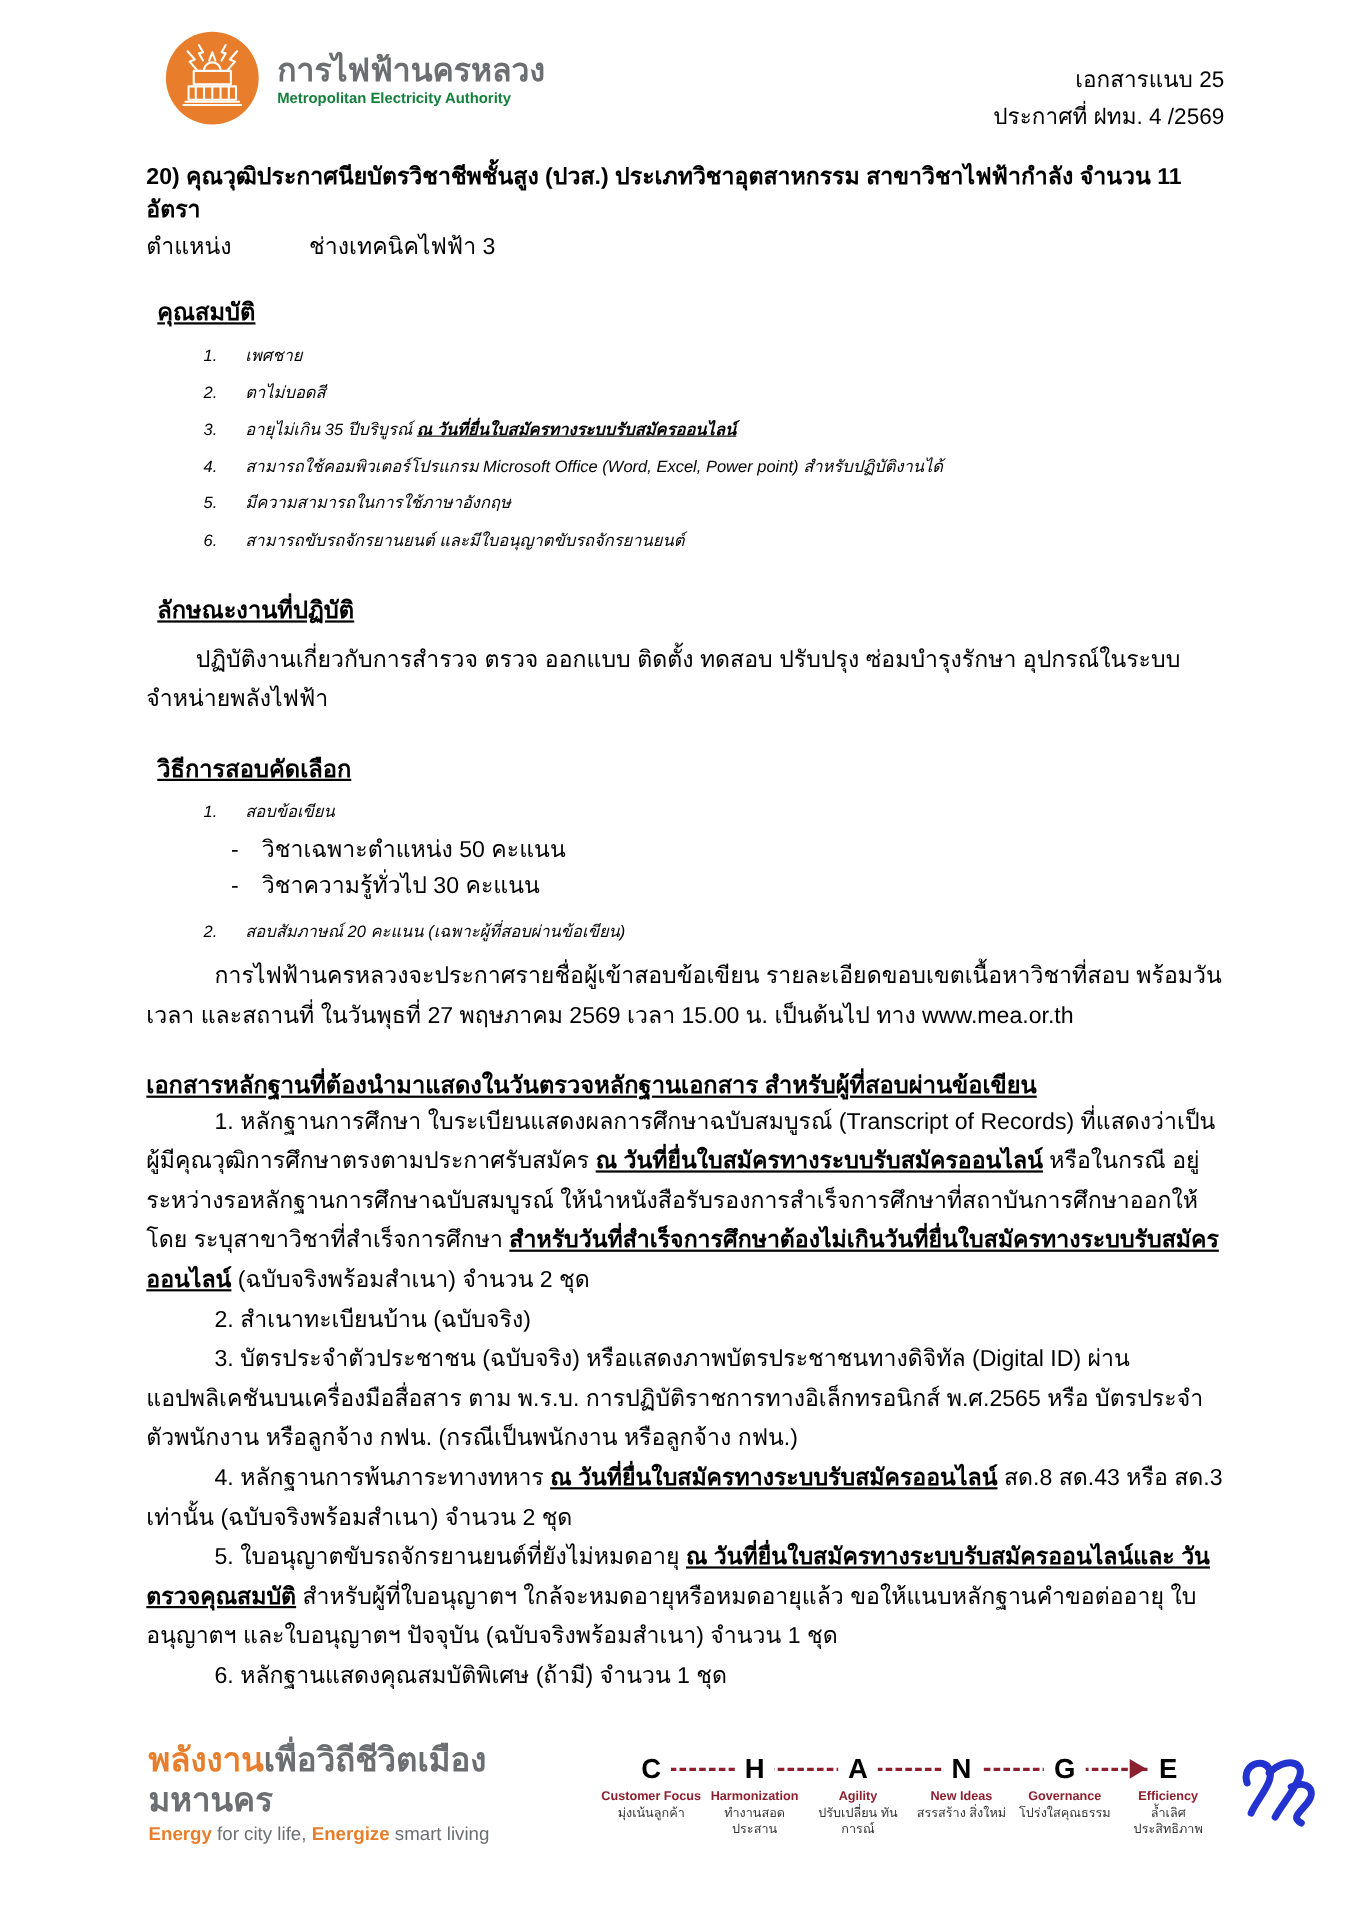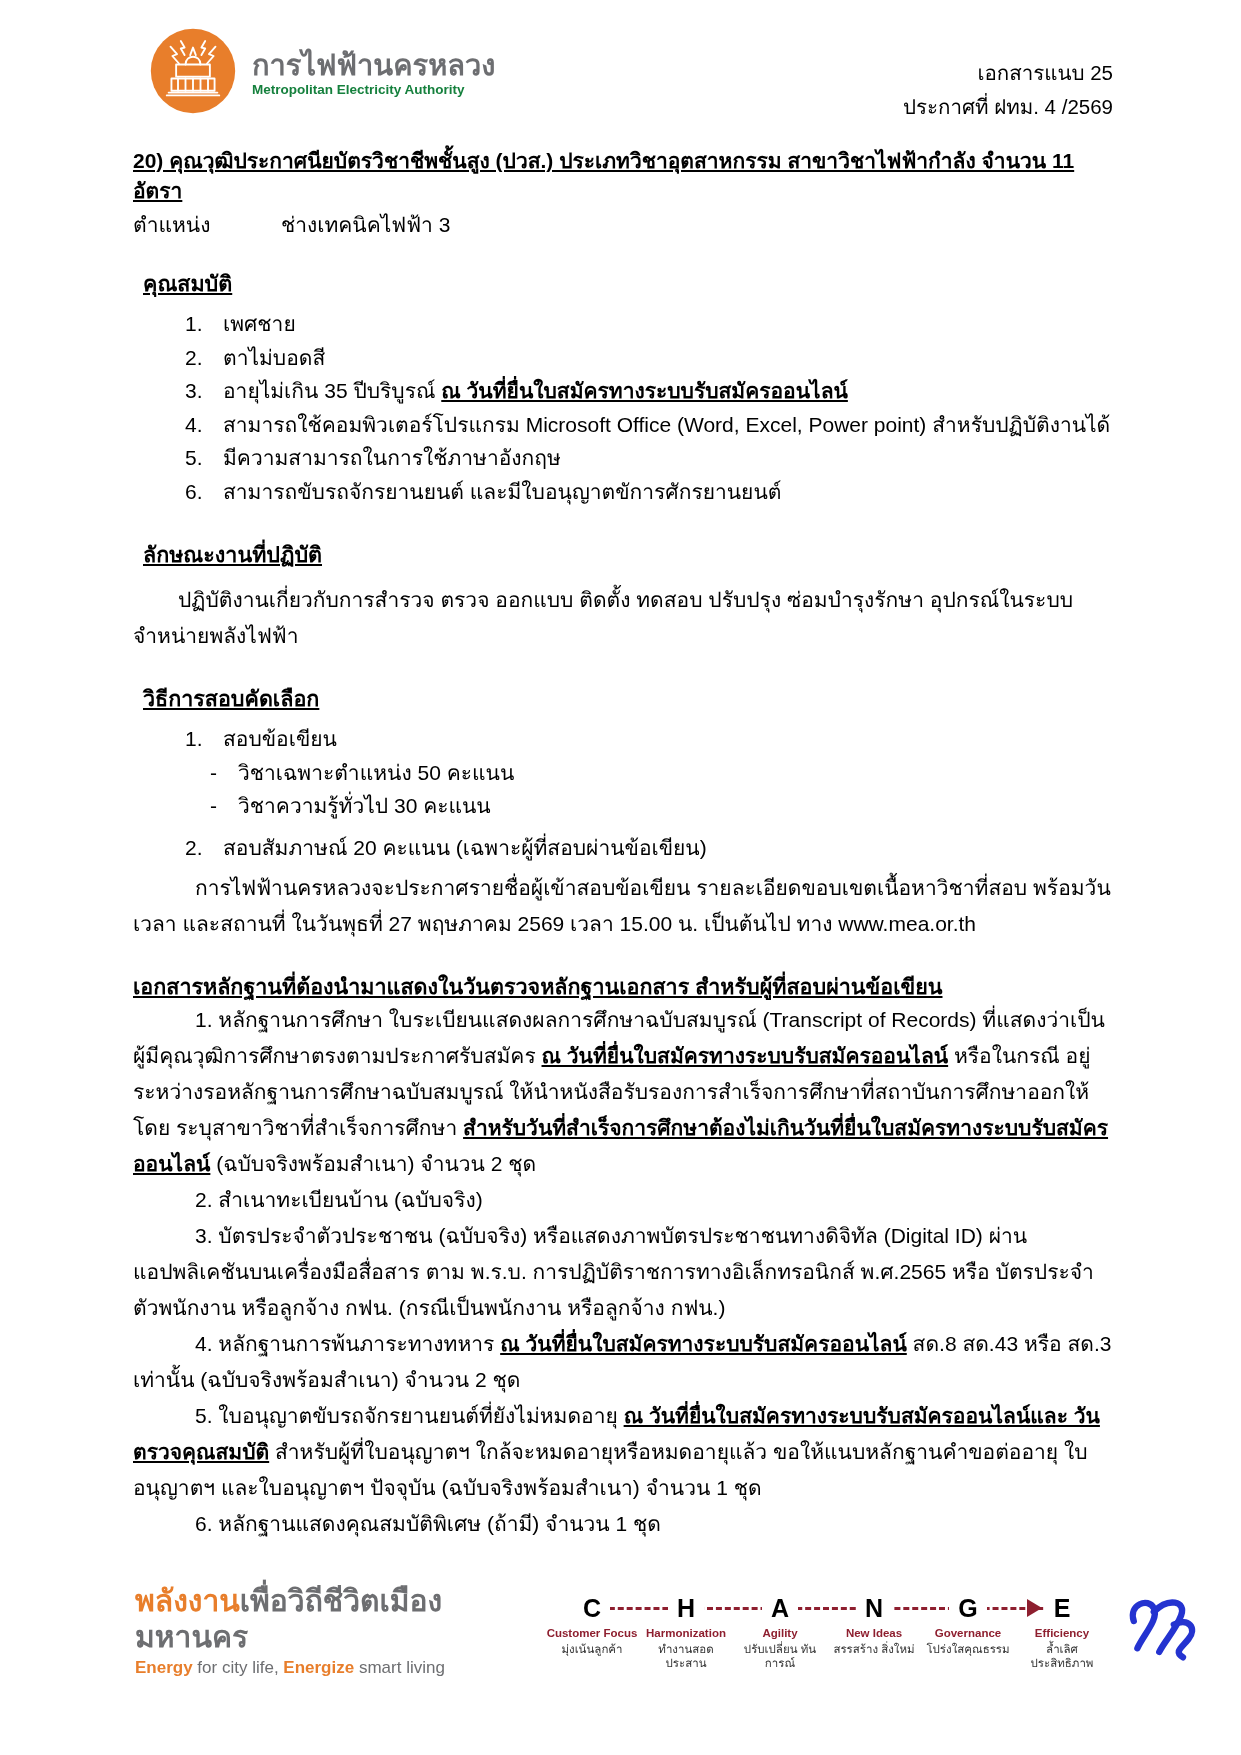--- a/index.html
+++ b/index.html
@@ -8,29 +8,29 @@
   .content{padding:0 128px 0 133px;}
 
   
   .header{display:flex;justify-content:space-between;align-items:flex-start;padding:26px 128px 0 148px;height:96px;}
   .brand{display:flex;align-items:center;gap:14px;}
   .brand-th{font-size:29px;font-weight:bold;color:#6d6e71;line-height:32px;}
   .brand-en{font-size:13.5px;font-weight:bold;color:#15803d;line-height:17px;}
   .doc-ref{text-align:right;margin-top:30px;font-size:20.5px;line-height:34px;}
 
   
-  .title{margin:24px 0 0 0;font-size:21px;font-weight:bold;text-decoration:underline;line-height:30px;}
+  .title{margin:24px 0 0 0;font-size:21px;font-weight:bold;line-height:30px;}
   .kv{display:flex;line-height:37px;font-size:21px;}
   .kv .k{width:148px;}
   .h{font-size:21.5px;font-weight:bold;text-decoration:underline;line-height:30px;margin:0;}
   .h.ind{margin-left:10px;}
   .mt{margin-top:26px;}
   .mts{margin-top:14px;}
   ol.plain{list-style:none;margin:8px 0 0 0;padding:0;}
-  ol.plain li{padding-left:52px;line-height:33.5px;font-size:21px;}
+  ol.plain li{padding-left:52px;line-height:33.5px;font-size:15px;font-style:italic;}
   ol.plain li .num{display:inline-block;width:38px;}
   .subitem{padding-left:77px;line-height:33.5px;font-size:21px;}
   .subitem .dash{display:inline-block;width:28px;}
   .par{font-size:21px;line-height:36px;margin:6px 0 0 0;}
   .ti45{text-indent:45px;margin-top:12px;}
   .ti62{text-indent:62px;}
   .bu{font-weight:bold;text-decoration:underline;}
   .docitem{font-size:21px;line-height:36px;margin:0;text-indent:62px;}
 
   
@@ -99,21 +99,21 @@
       <span class="v">ช่างเทคนิคไฟฟ้า 3</span>
     </div>
 
     <p class="h ind mt">คุณสมบัติ</p>
     <ol class="plain">
       <li><span class="num">1.</span><span><span>เพศชาย</span></span></li>
       <li><span class="num">2.</span><span><span>ตาไม่บอดสี</span></span></li>
       <li><span class="num">3.</span><span><span>อายุไม่เกิน 35 ปีบริบูรณ์ </span><span class="bu">ณ วันที่ยื่นใบสมัครทางระบบรับสมัครออนไลน์</span></span></li>
       <li><span class="num">4.</span><span><span>สามารถใช้คอมพิวเตอร์โปรแกรม Microsoft Office (Word, Excel, Power point) สำหรับปฏิบัติงานได้</span></span></li>
       <li><span class="num">5.</span><span><span>มีความสามารถในการใช้ภาษาอังกฤษ</span></span></li>
-      <li><span class="num">6.</span><span><span>สามารถขับรถจักรยานยนต์ และมีใบอนุญาตขัการศักรยานยนต์</span></span></li>
+      <li><span class="num">6.</span><span><span>สามารถขับรถจักรยานยนต์ และมีใบอนุญาตขับรถจักรยานยนต์</span></span></li>
     </ol>
 
     <p class="h ind mt" style="margin-top:32px">ลักษณะงานที่ปฏิบัติ</p>
     <p class="par ti45">ปฏิบัติงานเกี่ยวกับการสำรวจ ตรวจ ออกแบบ ติดตั้ง ทดสอบ ปรับปรุง ซ่อมบำรุงรักษา อุปกรณ์ในระบบจำหน่ายพลังไฟฟ้า</p>
 
     <p class="h ind mt" style="margin-top:30px">วิธีการสอบคัดเลือก</p>
     <ol class="plain">
       <li><span class="num">1.</span><span>สอบข้อเขียน</span></li>
     </ol>
     <div class="subitem"><span class="dash">-</span><span>วิชาเฉพาะตำแหน่ง 50 คะแนน</span></div>

